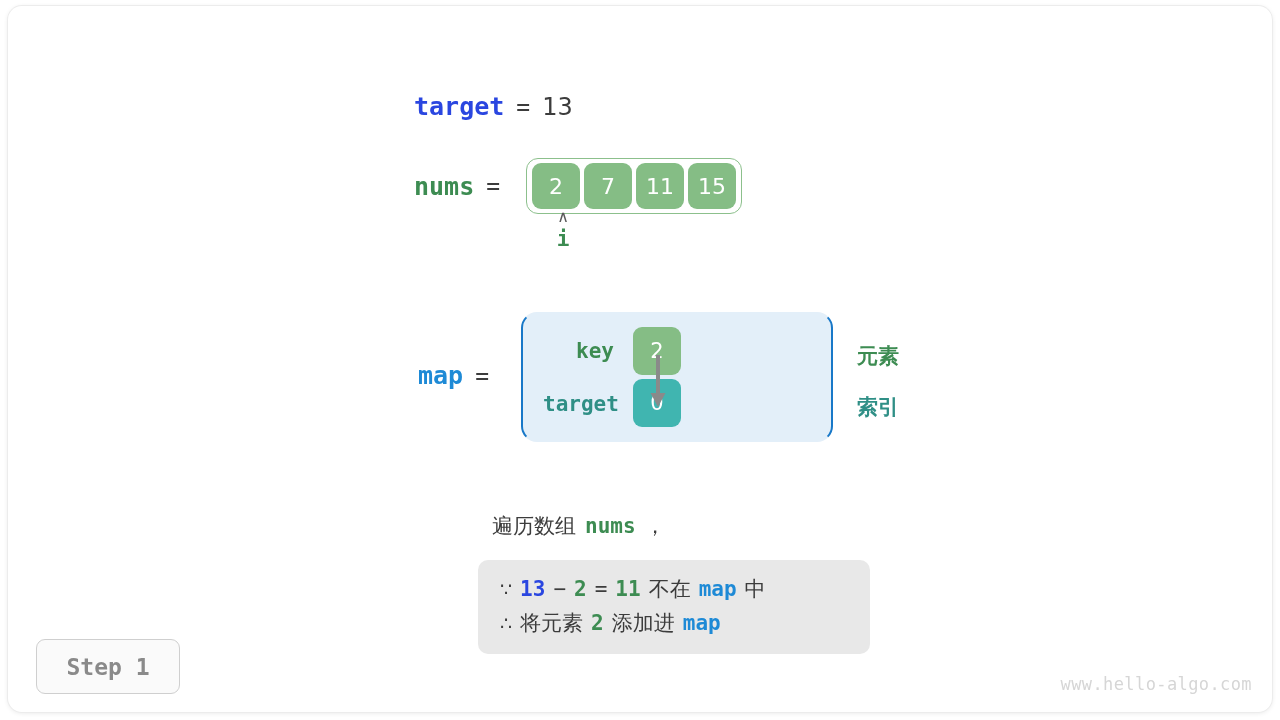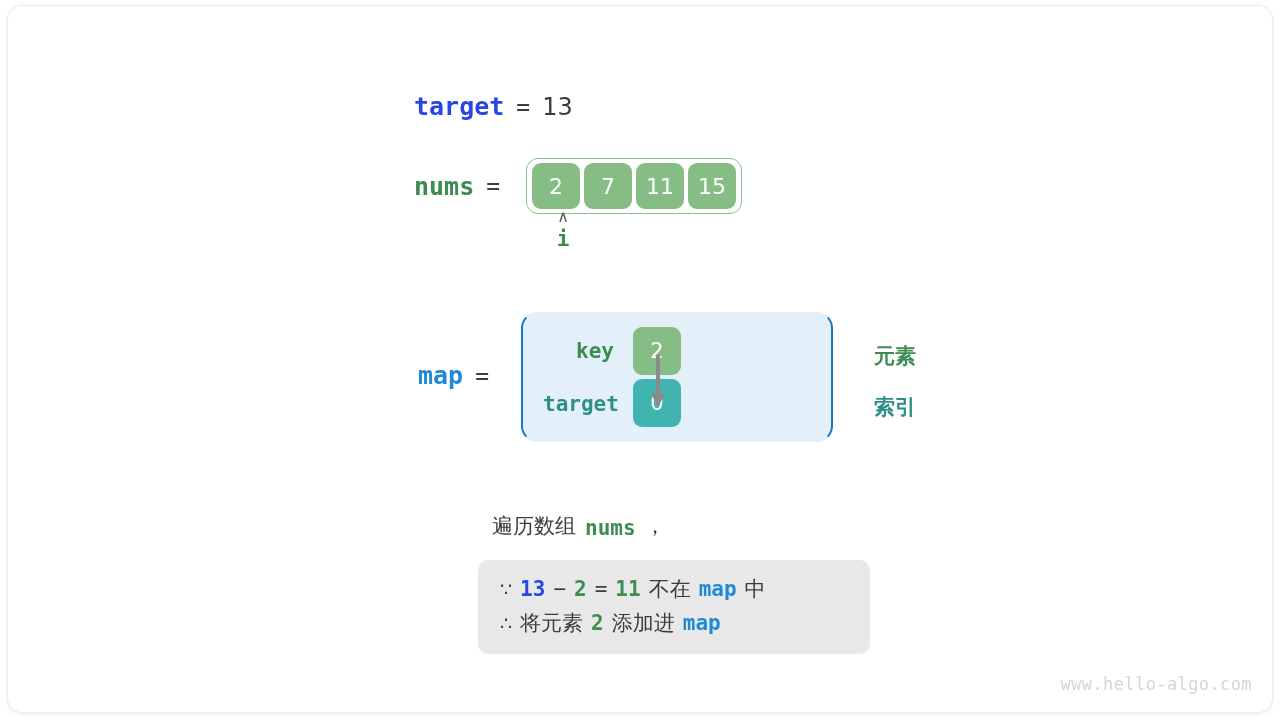--- a/index.html
+++ b/index.html
@@ -200,36 +200,35 @@
     width: 26px;
     height: 56px;
   }
 
   .side-label {
     position: absolute;
     font-family: "DejaVu Sans", sans-serif;
     font-weight: bold;
     font-size: 21px;
     white-space: nowrap;
-    margin-left: 17px;
   }
   #elem-label { left: 857px; top: 342px; color: #3d8c52; }
   #index-label{ left: 857px; top: 393px; color: #2f8f86; text-align: center; }
 
   
   #caption {
     position: absolute;
     left: 492px;
     top: 512px;
     font-family: "DejaVu Sans", sans-serif;
     font-size: 21px;
     color: #3c3c3c;
     white-space: nowrap;
     display: flex;
-    align-items: flex-end;
+    align-items: center;
     gap: 9px;
   }
   #caption .tok-nums {
     font-family: "DejaVu Sans Mono", monospace;
     font-weight: bold;
     color: #3d8c52;
   }
 
   
   #explain {
@@ -359,15 +358,16 @@
     </div>
     <div class="line">
       <span class="sym">∴</span>
       <span>将元素</span>
       <span class="m green">2</span>
       <span>添加进</span>
       <span class="m skyblue">map</span>
     </div>
   </div>
 
+  <div id="step-badge">Step 1</div>
 
   <div id="watermark">www.hello-algo.com</div>
 </div>
 
 </body></html>

